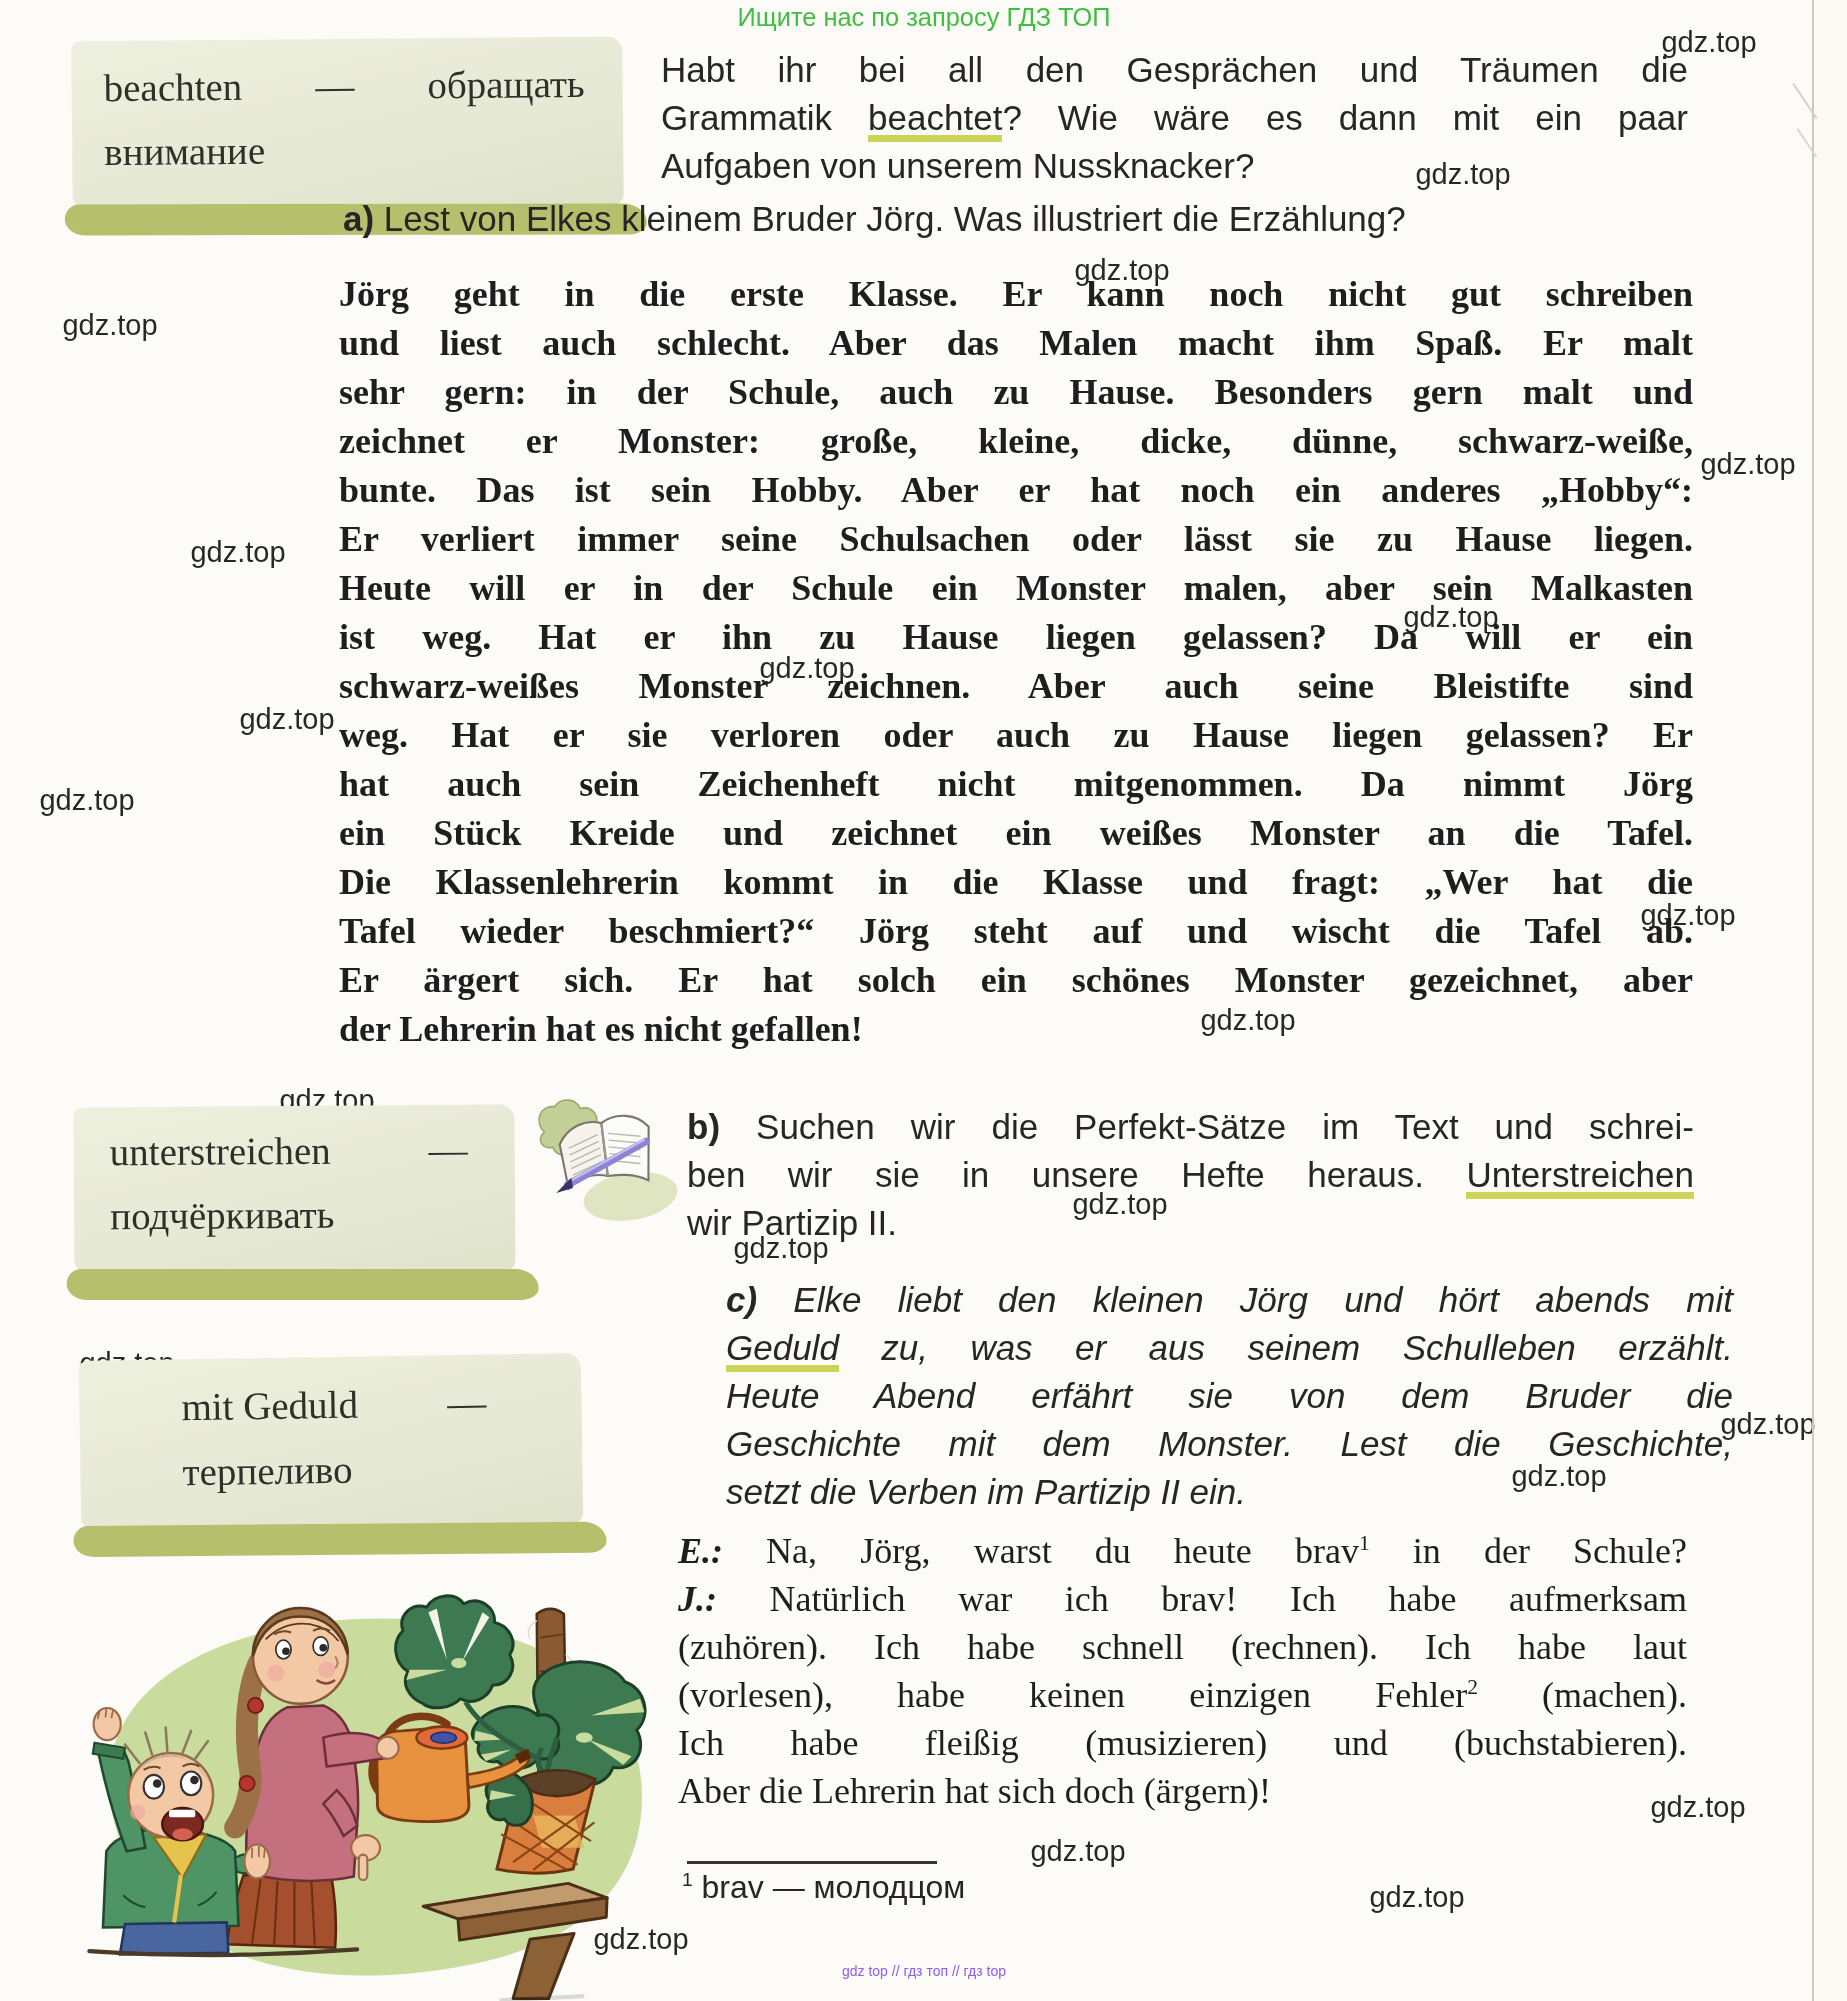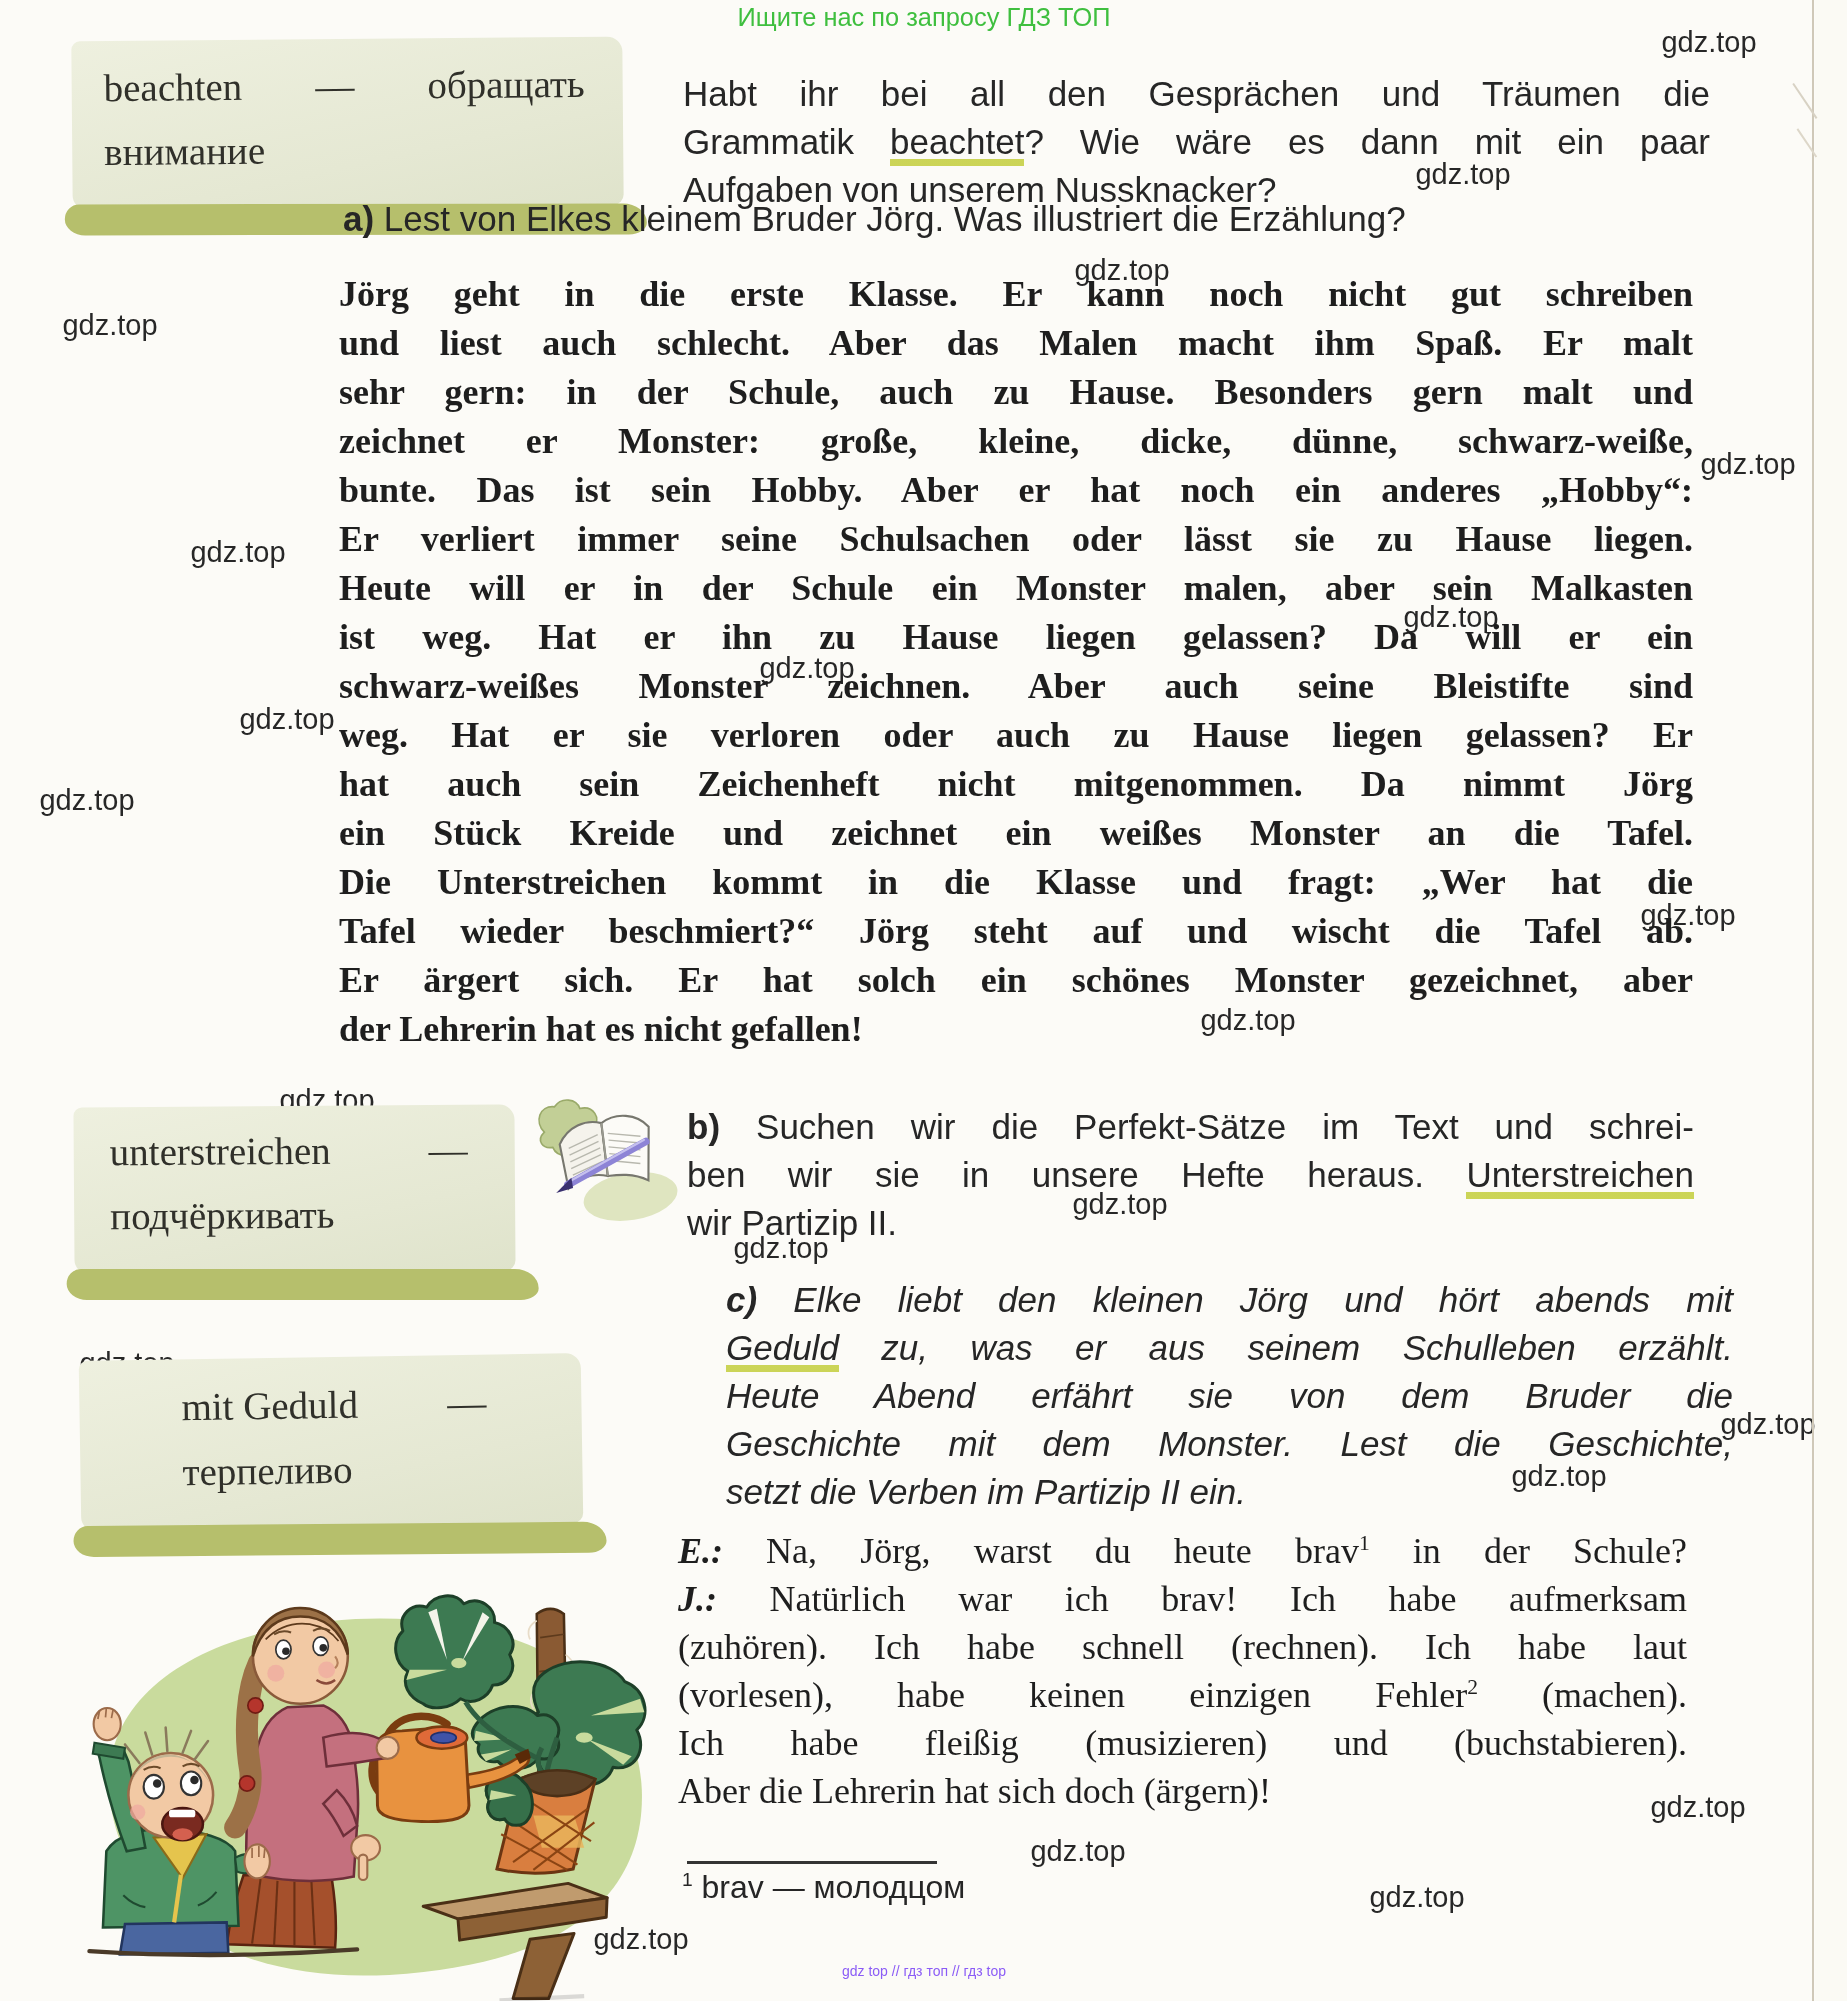--- a/index.html
+++ b/index.html
@@ -31,21 +31,21 @@
   
   .tblock{position:absolute;}
   .tline{text-align:justify;text-align-last:justify;}
   .tline.last{text-align:left;text-align-last:left;}
   .sans{font-family:"Liberation Sans","DejaVu Sans",sans-serif;font-size:35px;line-height:48px;color:#262626;}
   .serif{font-family:"Liberation Serif","DejaVu Serif",serif;font-size:36px;line-height:49px;color:#1e1e1e;}
   .b{font-weight:bold;}
   .i{font-style:italic;}
   .u{padding-bottom:5.1px;background:linear-gradient(rgba(198,208,70,.9),rgba(198,208,70,.9)) left bottom / 100% 7.6px no-repeat;}
   sup{font-size:60%;line-height:0;}
-  .intro{left:683px;top:46px;width:1027px;margin-top:24px;}
+  .intro{left:661px;top:46px;width:1027px;}
   .task-a{left:343px;top:195px;width:1349px;}
   .story{left:339px;top:270px;width:1354px;font-weight:bold;}
   .task-b{left:687px;top:1103px;width:1007px;}
   .task-c{left:726px;top:1276px;width:1007px;font-style:italic;}
   .dialogue{left:678px;top:1527px;width:1009px;line-height:48px;}
   .fn-rule{position:absolute;left:687px;top:1861px;width:250px;height:2.5px;background:#343434;}
   .footnotes{left:682px;top:1866px;width:1009px;font-size:32px;line-height:42px;}
   
   .book-icon{position:absolute;left:527px;top:1095px;width:153px;height:131px;}
   .illu{position:absolute;left:25.4px;top:1536px;width:627px;height:466px;}
@@ -112,21 +112,21 @@
       <div class="tline"><span>sehr gern: in der Schule, auch zu Hause. Besonders gern malt und</span></div>
       <div class="tline"><span>zeichnet er Monster: große, kleine, dicke, dünne, schwarz-weiße,</span></div>
       <div class="tline"><span>bunte. Das ist sein Hobby. Aber er hat noch ein anderes „Hobby“:</span></div>
       <div class="tline"><span>Er verliert immer seine Schulsachen oder lässt sie zu Hause liegen.</span></div>
       <div class="tline"><span>Heute will er in der Schule ein Monster malen, aber sein Malkasten</span></div>
       <div class="tline"><span>ist weg. Hat er ihn zu Hause liegen gelassen? Da will er ein</span></div>
       <div class="tline"><span>schwarz-weißes Monster zeichnen. Aber auch seine Bleistifte sind</span></div>
       <div class="tline"><span>weg. Hat er sie verloren oder auch zu Hause liegen gelassen? Er</span></div>
       <div class="tline"><span>hat auch sein Zeichenheft nicht mitgenommen. Da nimmt Jörg</span></div>
       <div class="tline"><span>ein Stück Kreide und zeichnet ein weißes Monster an die Tafel.</span></div>
-      <div class="tline"><span>Die Unterstreichen kommt in die Klasse und fragt: „Wer hat die</span></div>
+      <div class="tline"><span>Die Klassenlehrerin kommt in die Klasse und fragt: „Wer hat die</span></div>
       <div class="tline"><span>Tafel wieder beschmiert?“ Jörg steht auf und wischt die Tafel ab.</span></div>
       <div class="tline"><span>Er ärgert sich. Er hat solch ein schönes Monster gezeichnet, aber</span></div>
       <div class="tline last"><span>der Lehrerin hat es nicht gefallen!</span></div>
     </div>
 
   <div class="vbox vbox2">
     <div class="vl1">
       <span>unterstreichen</span>
       <span>—</span>
 

